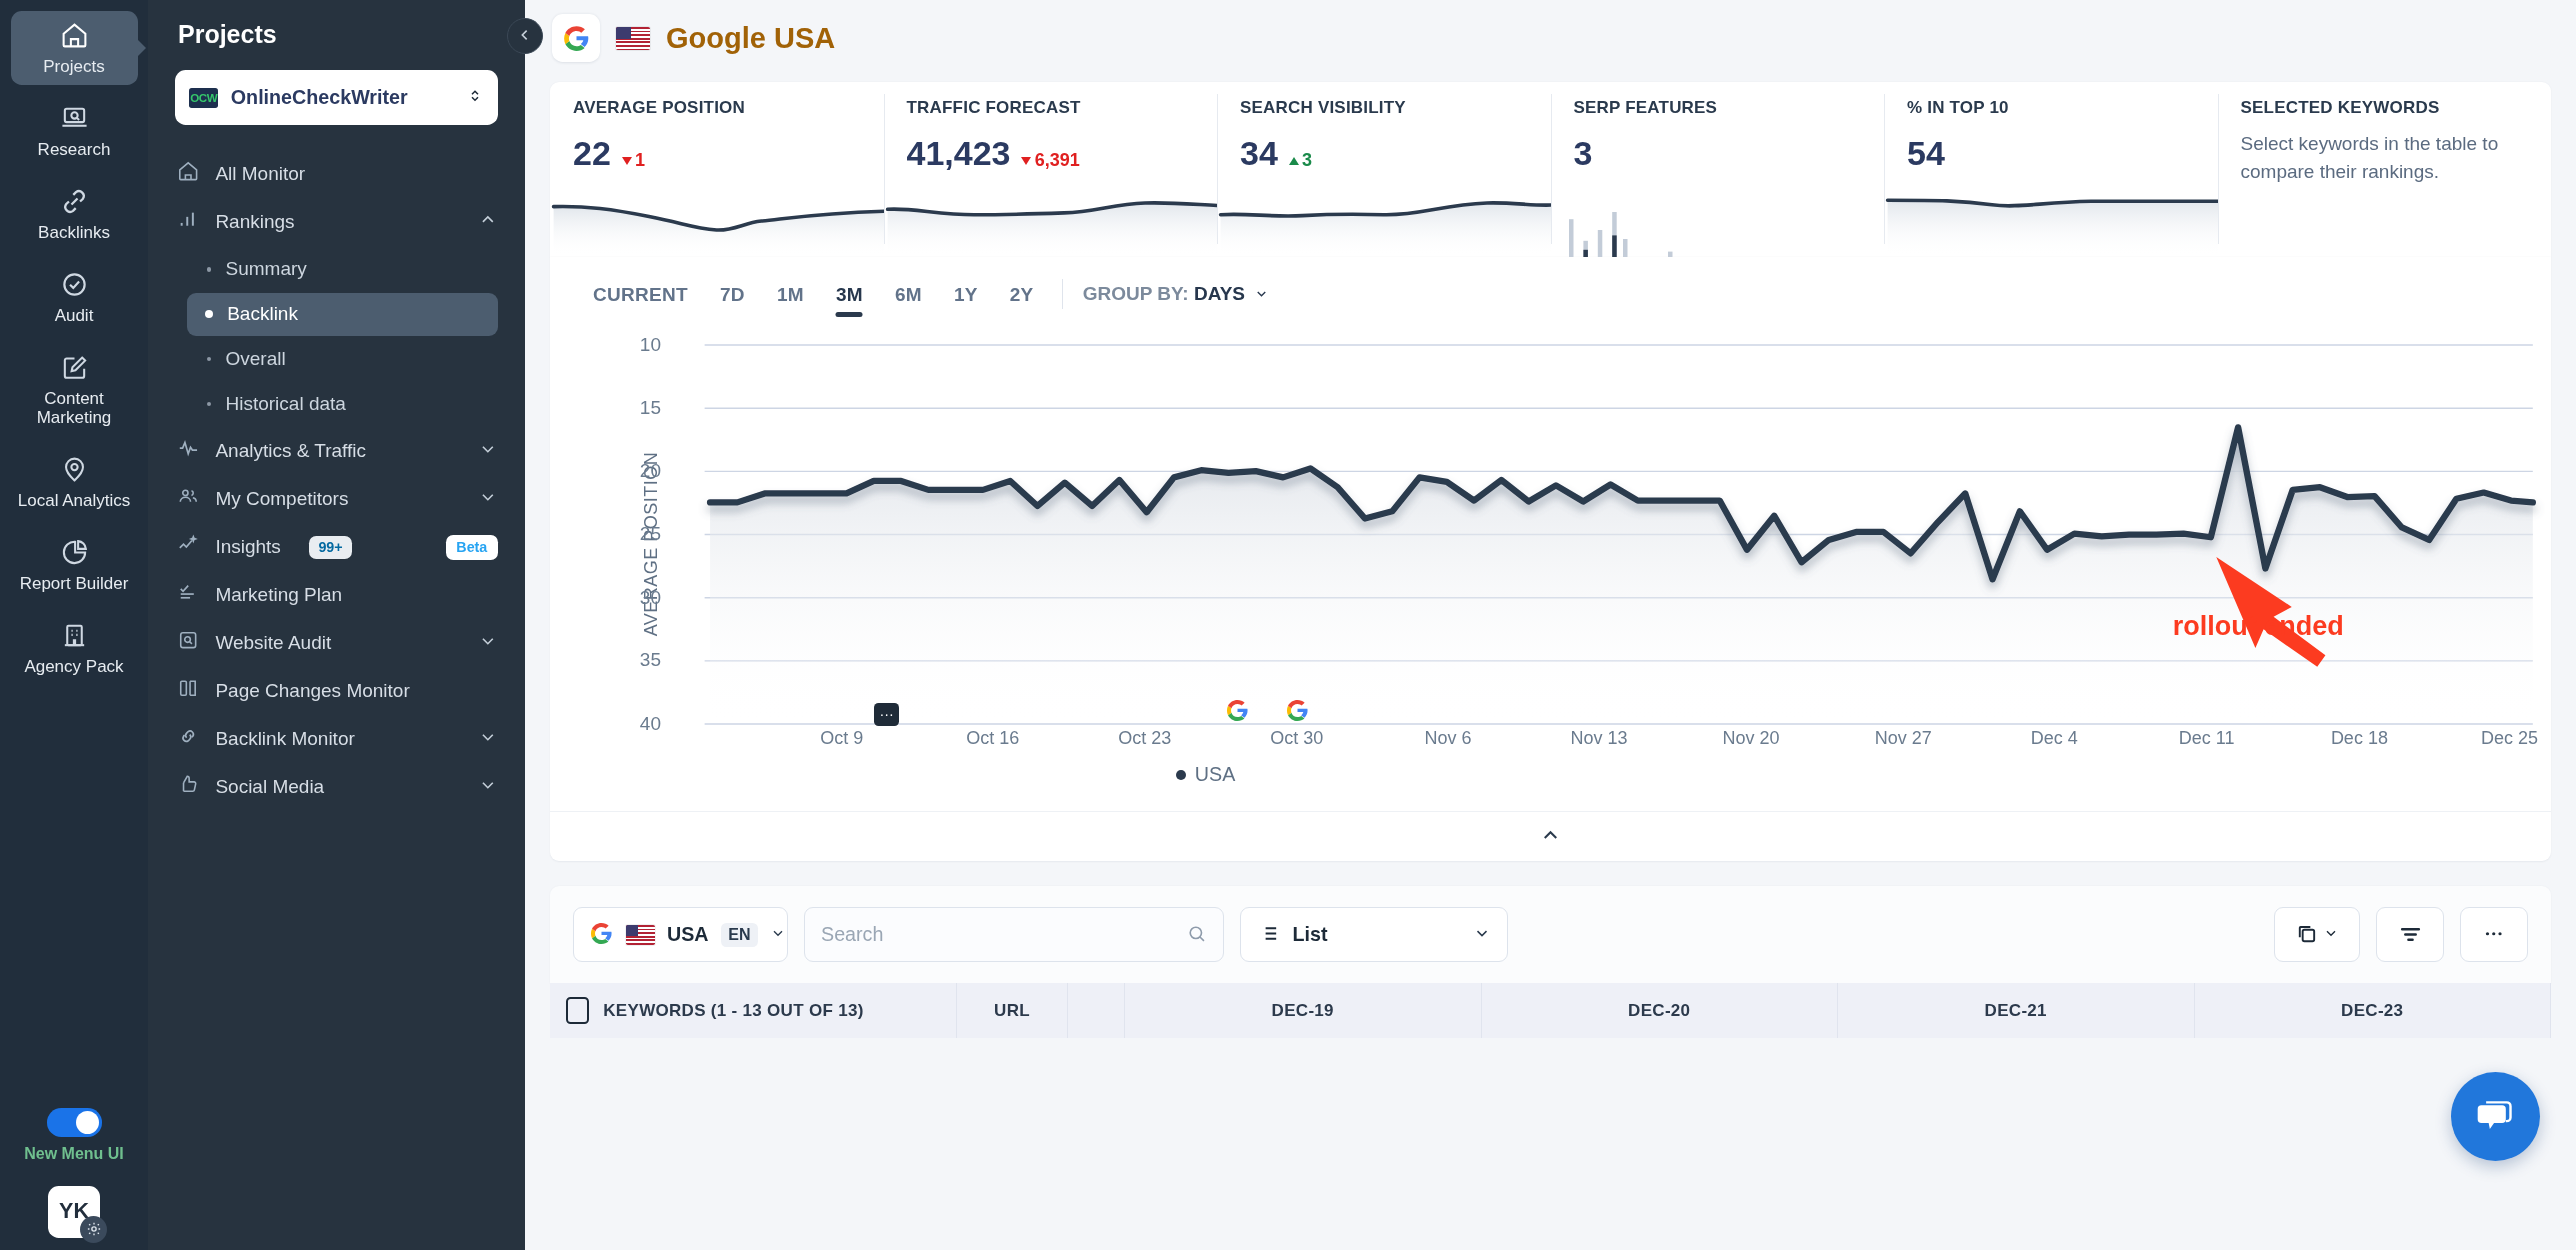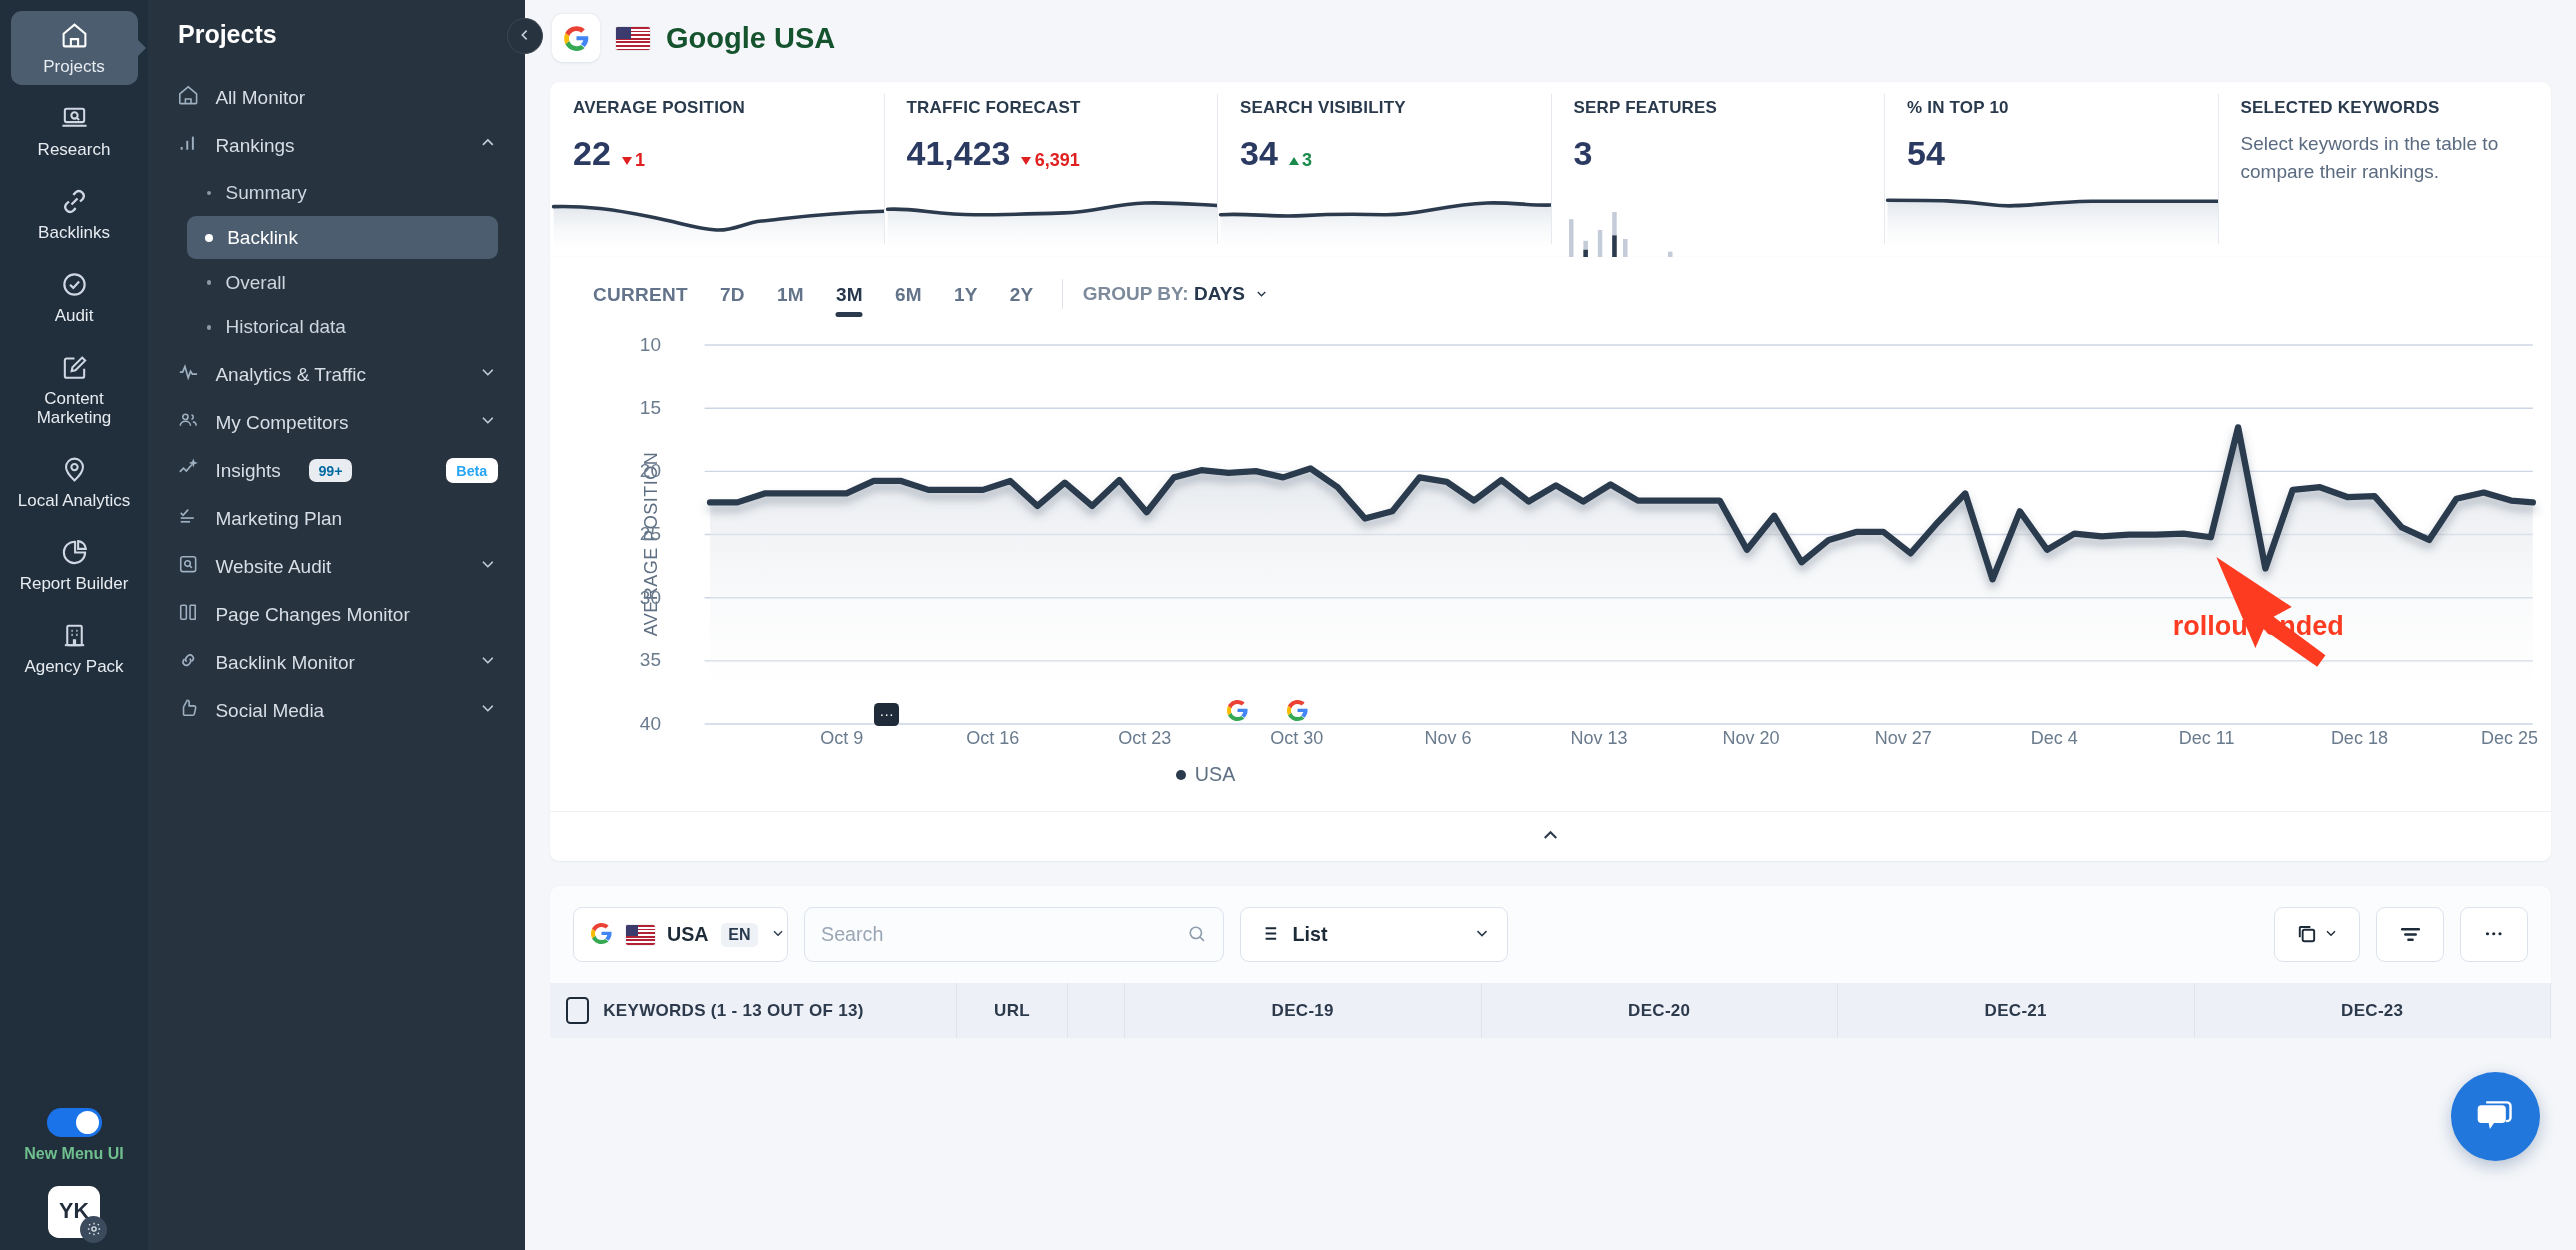--- a/index.html
+++ b/index.html
@@ -94,21 +94,21 @@
   .g-tile {
     width: 48px; height: 48px; background:#fff; border-radius:10.7px;
     display:flex; align-items:center; justify-content:center; box-shadow:0 0.9px 2.7px rgba(20,40,70,.10);
   }
   .flag {
     width: 34px; height: 23px; border-radius:1.8px; overflow:hidden; position:relative; flex:0 0 34px;
     background: repeating-linear-gradient(to bottom,#b22234 0,#b22234 1.8px,#fff 1.8px,#fff 3.6px);
     box-shadow: 0 0 0 0.9px rgba(0,0,0,.06);
   }
   .flag i { position:absolute; left:0; top:0; width:15px; height:12.5px; background:#3c3b6e; }
-  .head-title { font-size: 29px; font-weight:700; color:#14532d; }
+  .head-title { font-size: 29px; font-weight:700; color:#a16207; }
 
   .cards {
     margin: 19.7px 25px 0 25px; background:#fff; border-radius:9px 9px 0 0;
     display:flex; box-shadow: 0 0.9px 1.8px rgba(20,40,70,.06);
   }
   .card { flex:1 1 0; padding: 16px 23px 0 23px; position:relative; height:175px; overflow:hidden; }
   .card + .card::before {
     content:""; position:absolute; left:0; top:12.5px; bottom:12.5px; width:0.9px; background:#e6eaf0;
   }
   .card-label { font-size:17px; font-weight:600; color:#2a3a4d; letter-spacing:0.2px; }
@@ -308,20 +308,30 @@
     <div class="sb-title">Projects</div>
 
     <div class="collapse-btn">
       <span>
         <svg width="16" height="16" viewBox="0 0 24 24" fill="none" stroke="#c6d0da" stroke-width="2.4">
             <path d="M14.5 5.5 8 12l6.5 6.5"></path>
           </svg>
       </span>
     </div>
 
+    <div class="project-card">
+      <span class="ocw-logo">OCW</span>
+      <span class="project-name">OnlineCheckWriter</span>
+      <span>
+        <svg width="18" height="21.5" viewBox="0 0 24 24" fill="none" stroke="#1d2a38" stroke-width="2">
+            <path d="M8 10l4-4 4 4"></path>
+            <path d="M8 14l4 4 4-4"></path>
+          </svg>
+      </span>
+    </div>
 
     <div class="nav">
 
       <div class="nav-item">
         <span>
           <svg width="22.4" height="22.4" viewBox="0 0 24 24" fill="none" stroke="#9fb0c0" stroke-width="1.7">
               <path d="M3 10.5 12 3l9 7.5V20a1 1 0 0 1-1 1H4a1 1 0 0 1-1-1z"></path>
               <path d="M9 21v-5h6v5"></path>
             </svg>
         </span>

